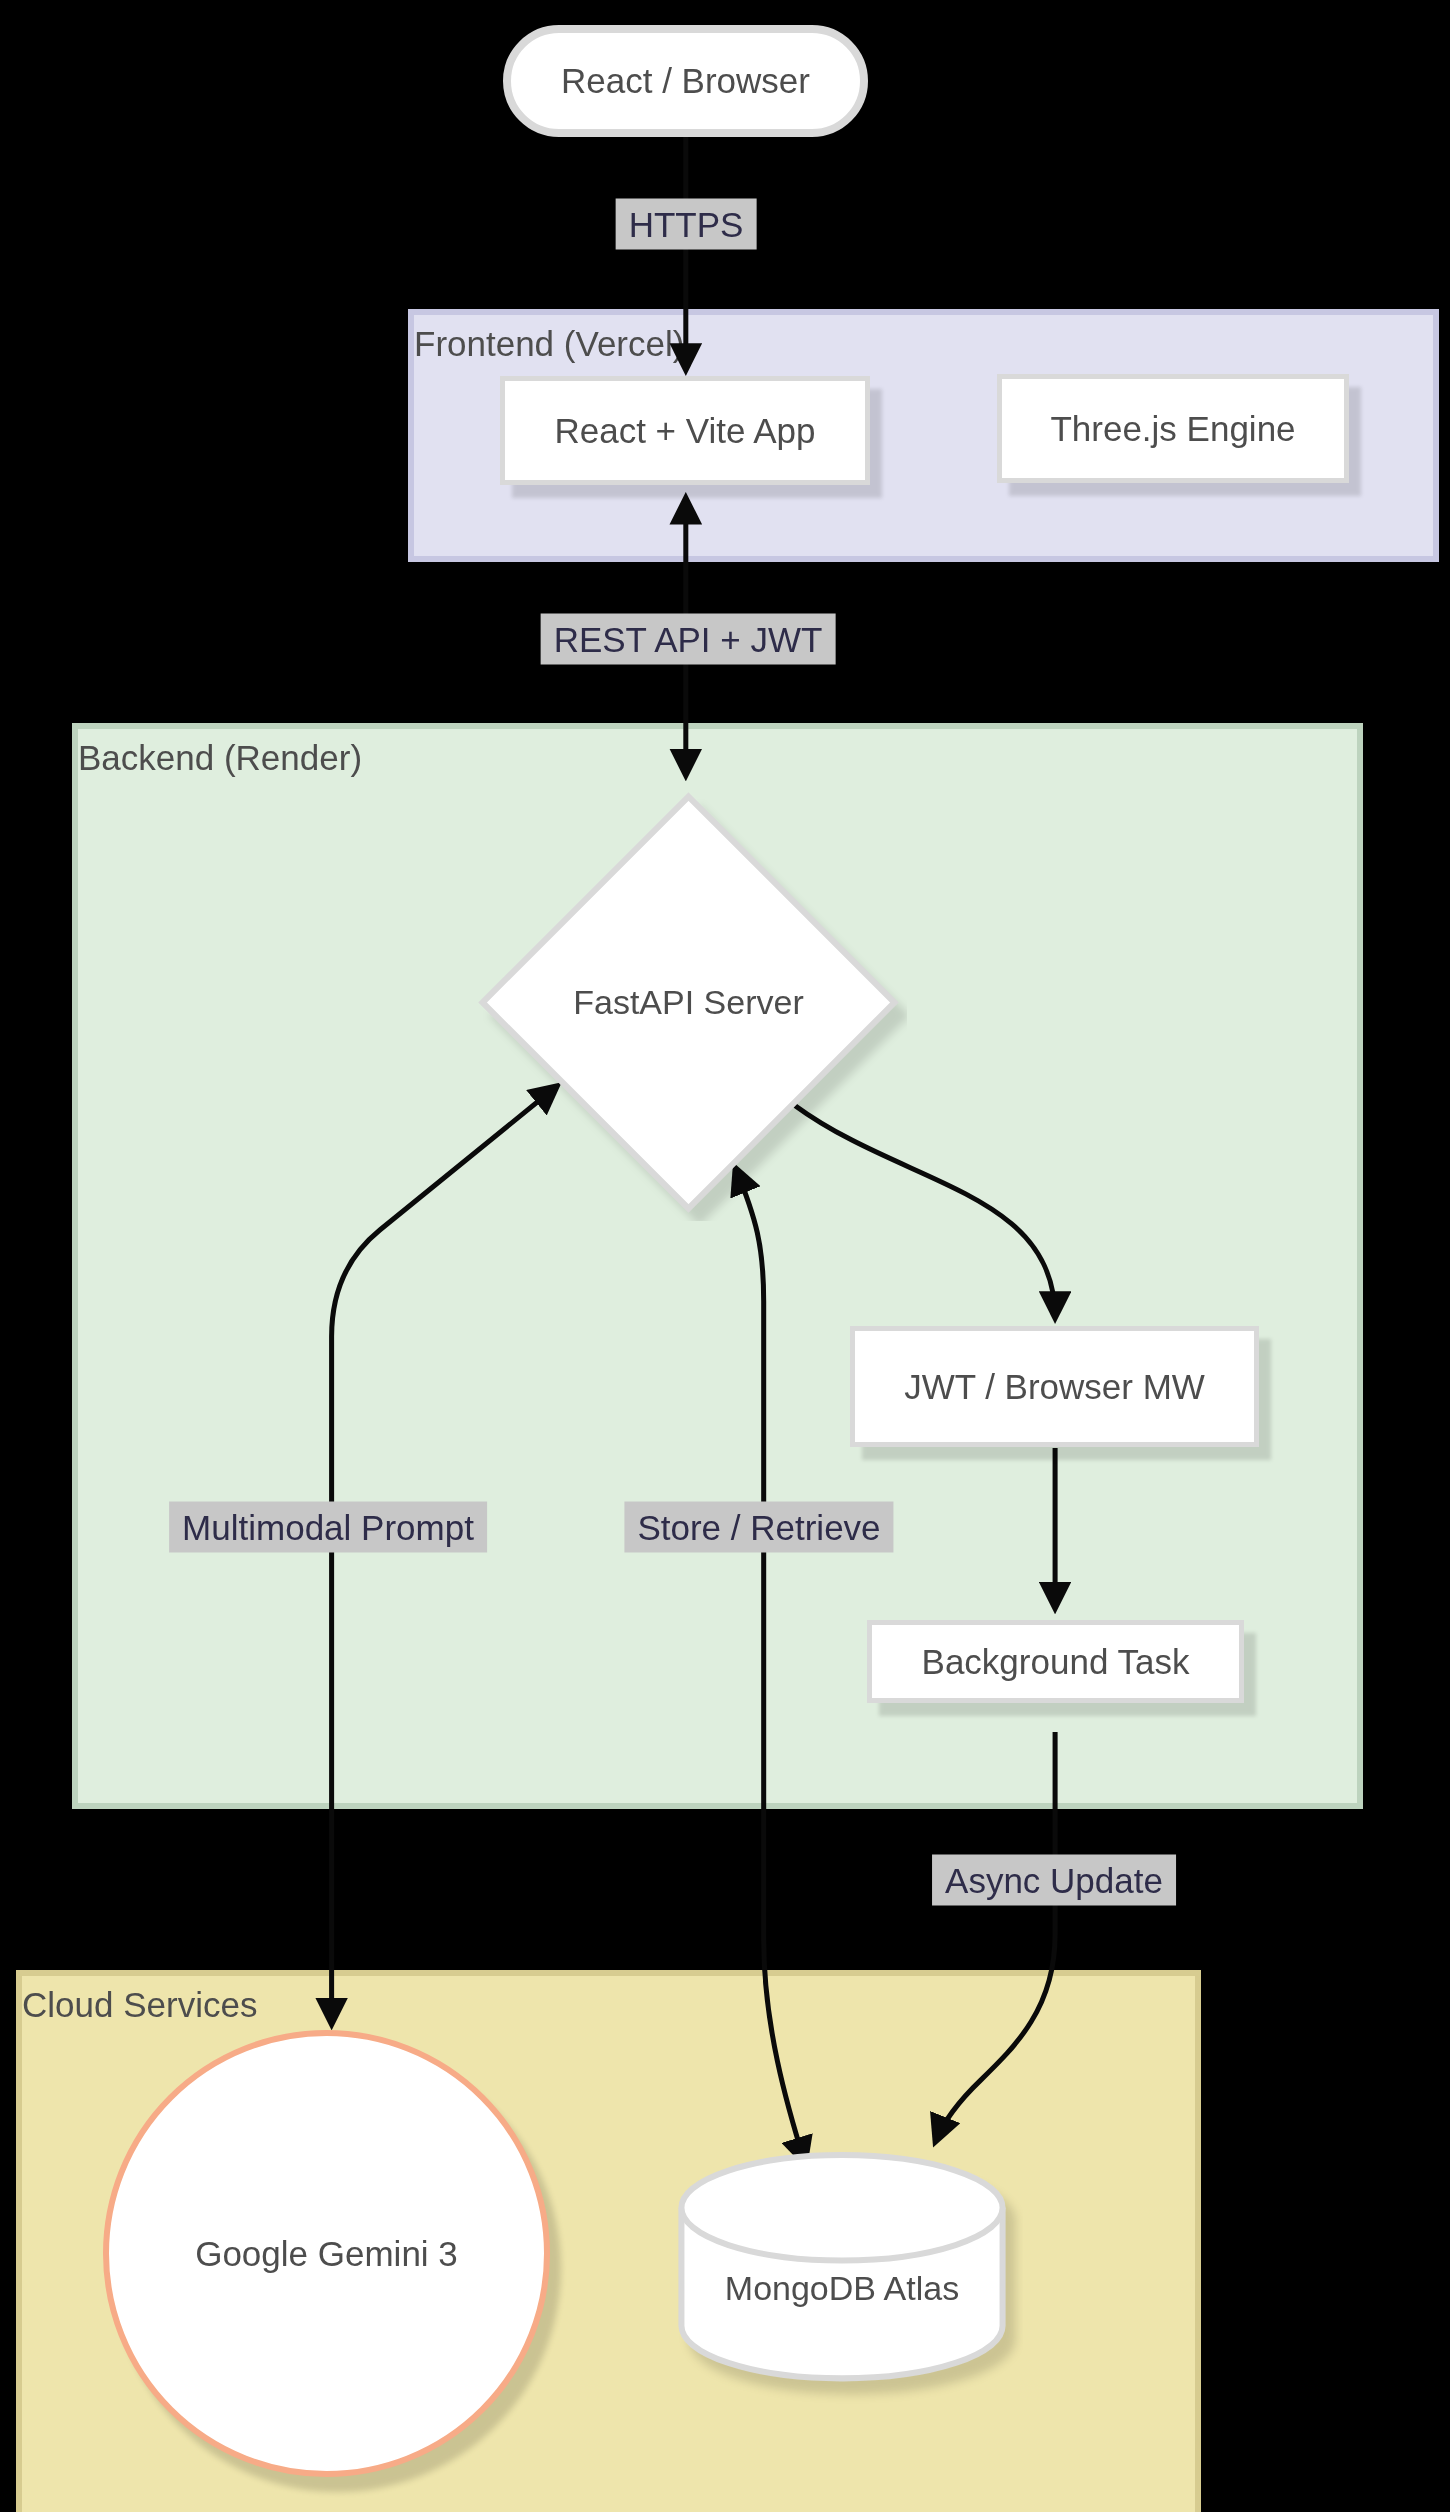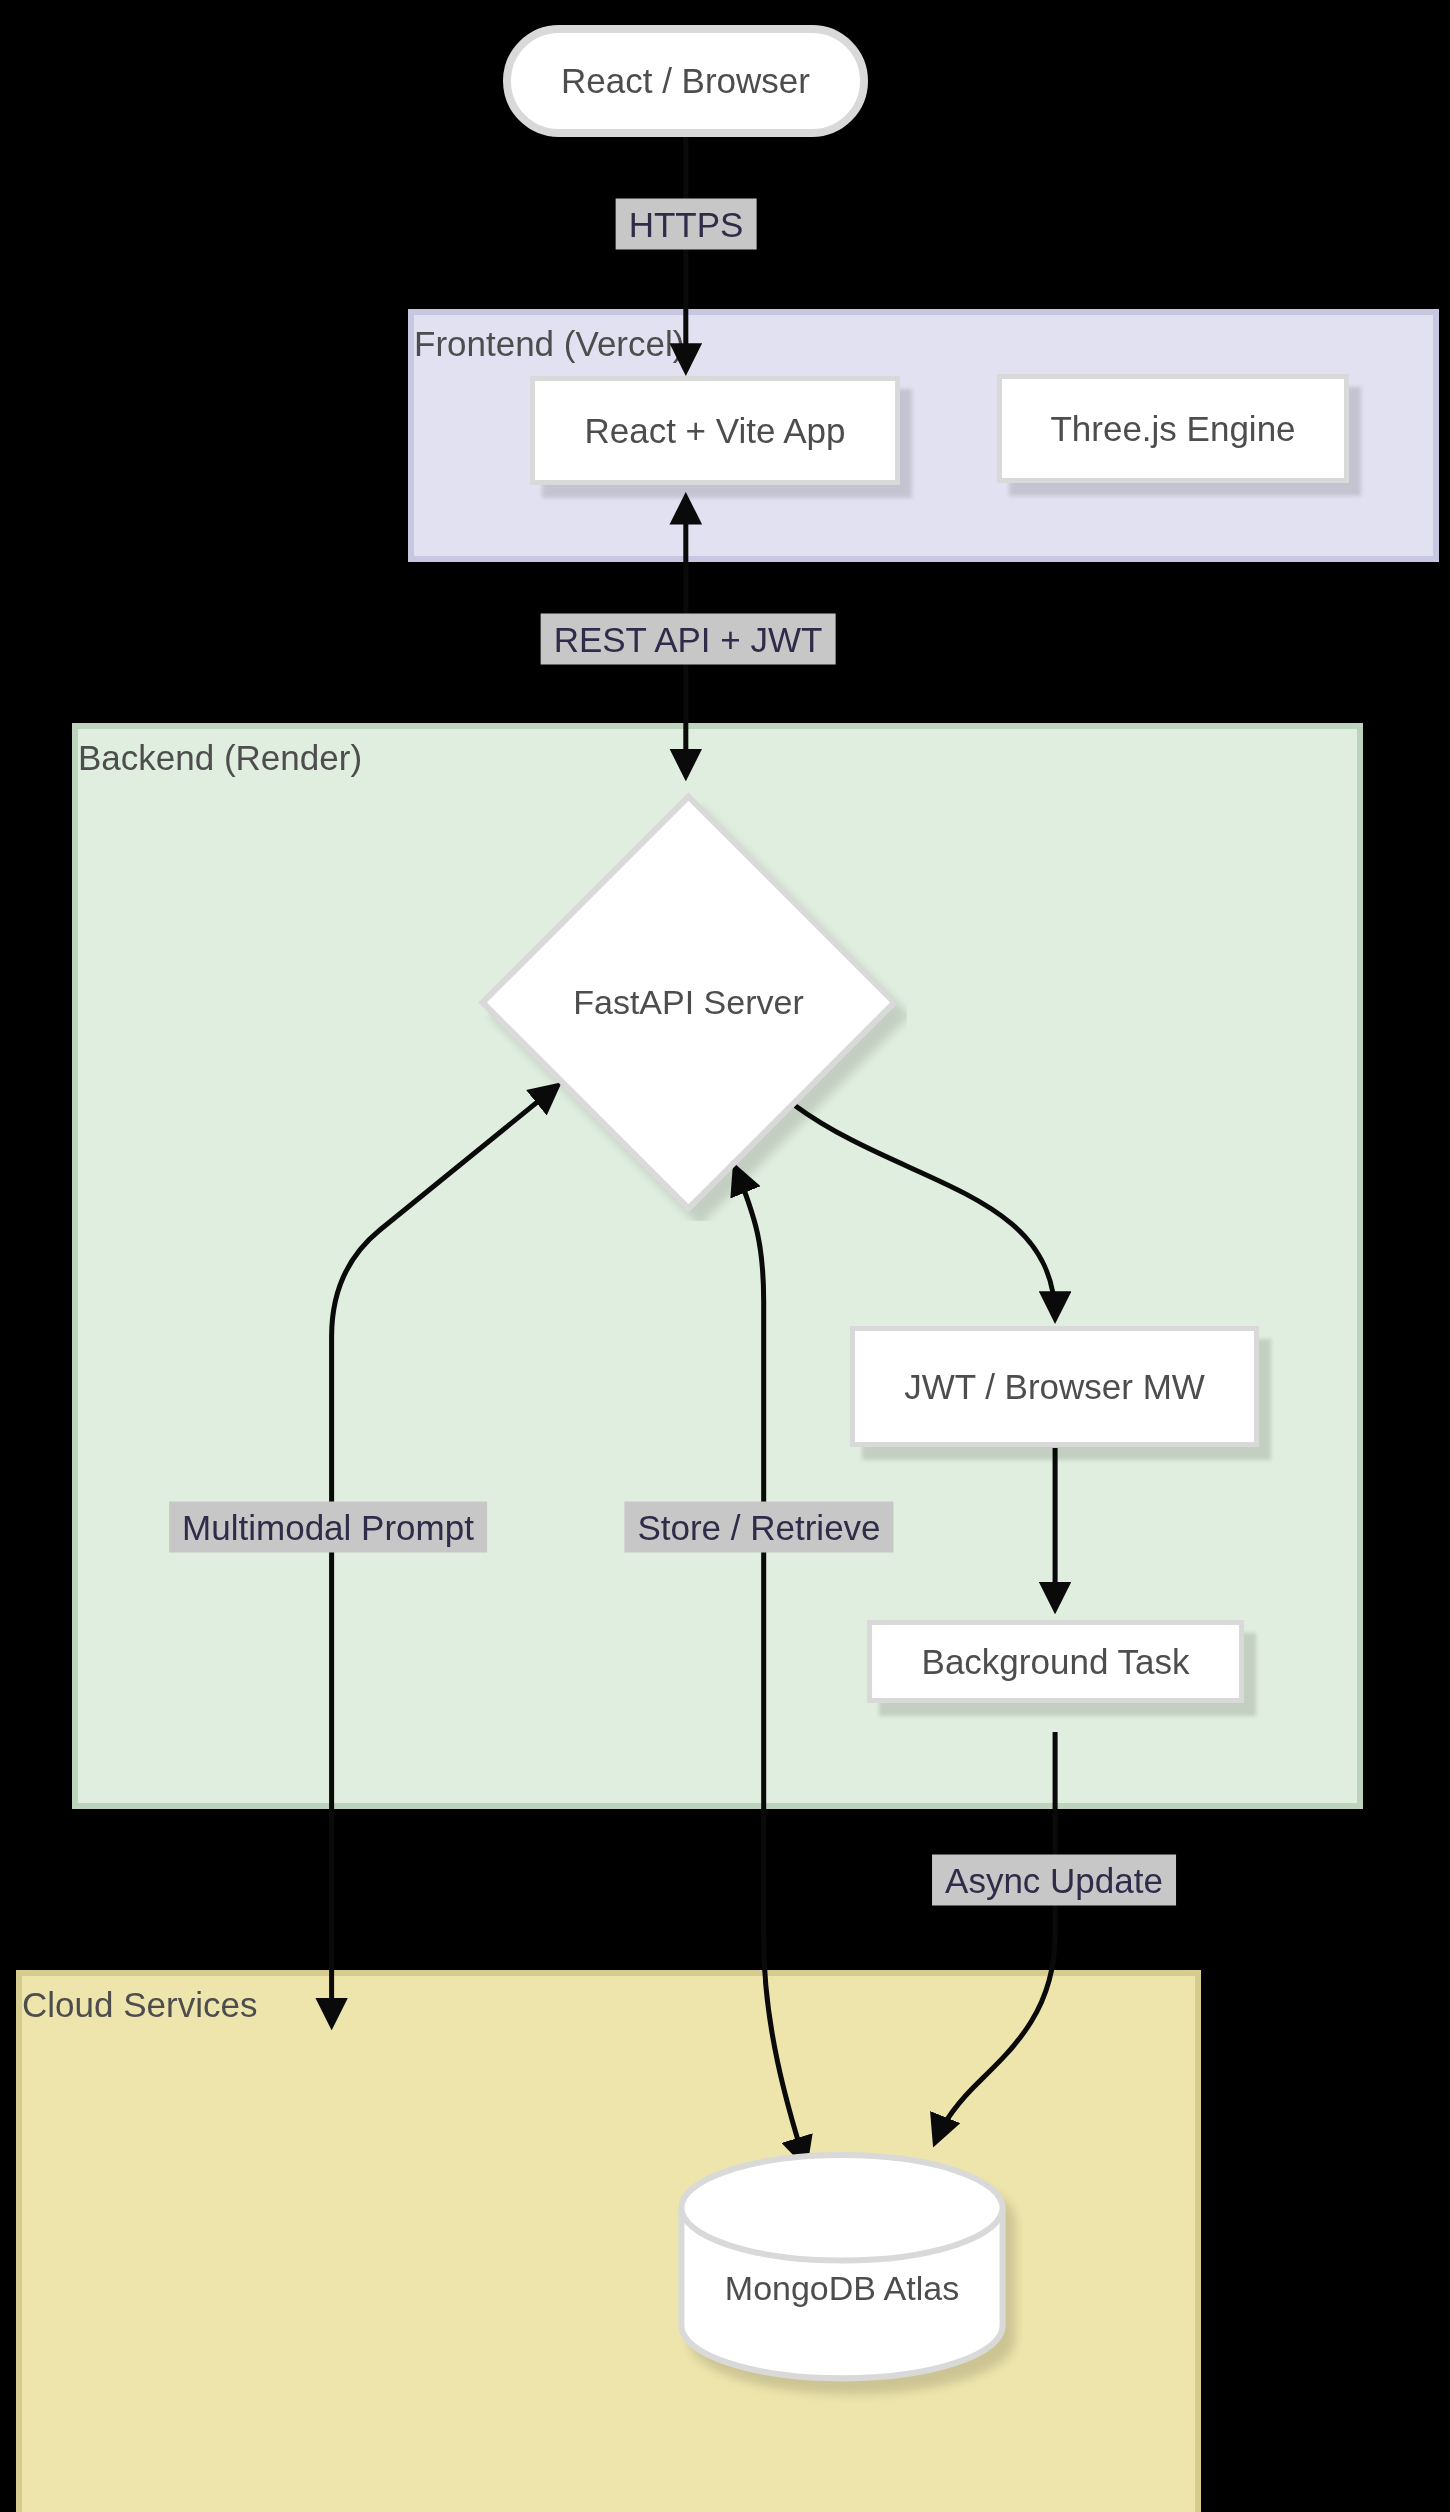--- a/index.html
+++ b/index.html
@@ -84,21 +84,21 @@
     <path class="edge" d="M 1464 2325 C 1505 2425 1520 2480 1520 2590 L 1520 3860 C 1520 4030 1566 4190 1602 4305" marker-start="url(#ah)" marker-end="url(#ah)"></path>
     <path class="edge" d="M 1582 2200 C 1800 2360 2100 2370 2100 2622" marker-end="url(#ah)"></path>
     <path class="edge" d="M 2100 2882 L 2100 3200" marker-end="url(#ah)"></path>
     <path class="edge" d="M 2100 3447 L 2100 3850 C 2100 3995 2022 4072 1952 4140 C 1905 4185 1878 4222 1862 4262" marker-end="url(#ah)"></path>
   </svg>
 
   <div class="node node-stadium" style="left:503px;top:25px;width:365px;height:112px;">
     <span>React / Browser</span>
   </div>
 
-  <div class="node" style="left:500px;top:376px;width:370px;height:109px;margin-left:30px;">
+  <div class="node" style="left:500px;top:376px;width:370px;height:109px;">
     <span>React + Vite App</span>
   </div>
 
   <div class="node" style="left:997px;top:374px;width:352px;height:109px;">
     <span>Three.js Engine</span>
   </div>
 
   <div class="shape-wrap" style="left:470px;top:784px;width:437px;height:437px;">
     <svg width="437" height="437" viewBox="0 0 870 870">
       <polygon class="diamond-poly" points="435,25 845,435 435,845 25,435"></polygon>
@@ -107,20 +107,23 @@
   </div>
 
   <div class="node" style="left:850px;top:1326px;width:409px;height:121px;">
     <span>JWT / Browser MW</span>
   </div>
 
   <div class="node" style="left:867px;top:1620px;width:377px;height:83px;">
     <span>Background Task</span>
   </div>
 
+  <div class="node node-circle" style="left:103px;top:2030px;width:447px;height:447px;">
+    <span>Google Gemini 3</span>
+  </div>
 
   <div class="shape-wrap" style="left:661px;top:2130px;width:362px;height:281px;">
     <svg width="362" height="281" viewBox="0 0 720 560">
       <g class="cyl">
         <path d="M 40 155 L 40 390 A 320 105 0 0 0 680 390 L 680 155"></path>
         <ellipse cx="360" cy="155" rx="320" ry="105"></ellipse>
       </g>
     </svg>
     <div class="shape-label" style="top:88px;height:141px;">MongoDB Atlas</div>
   </div>

